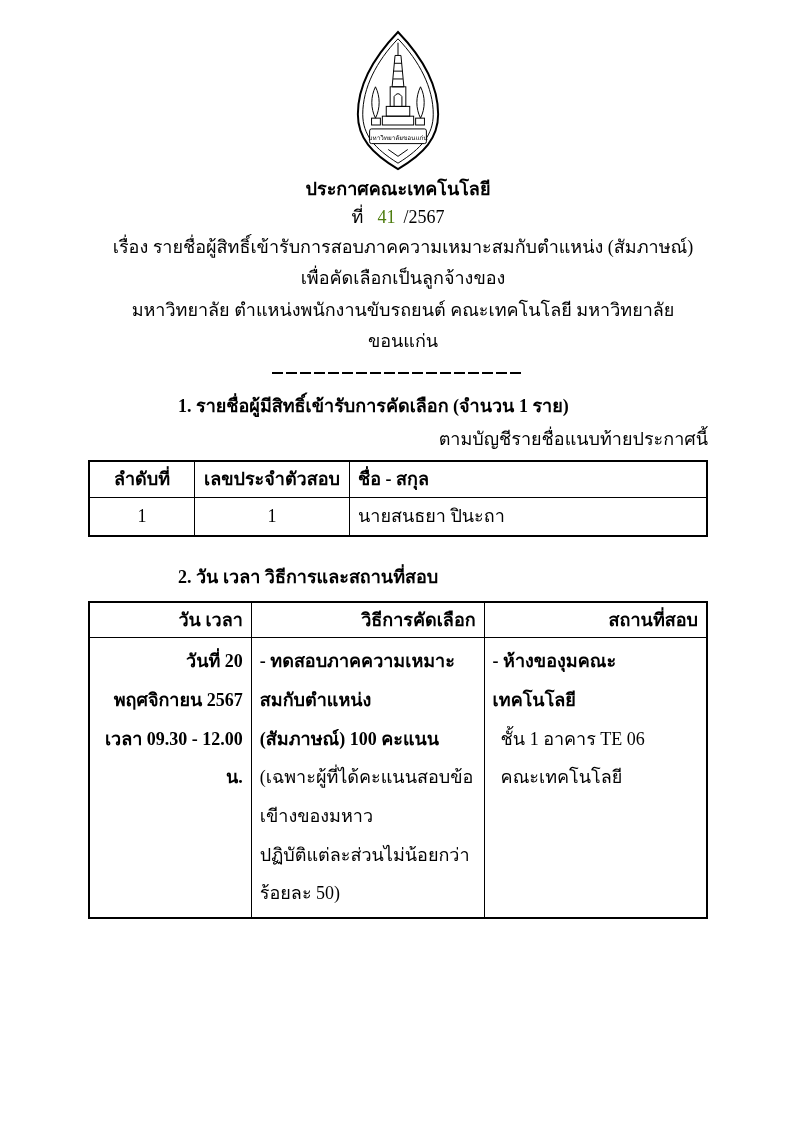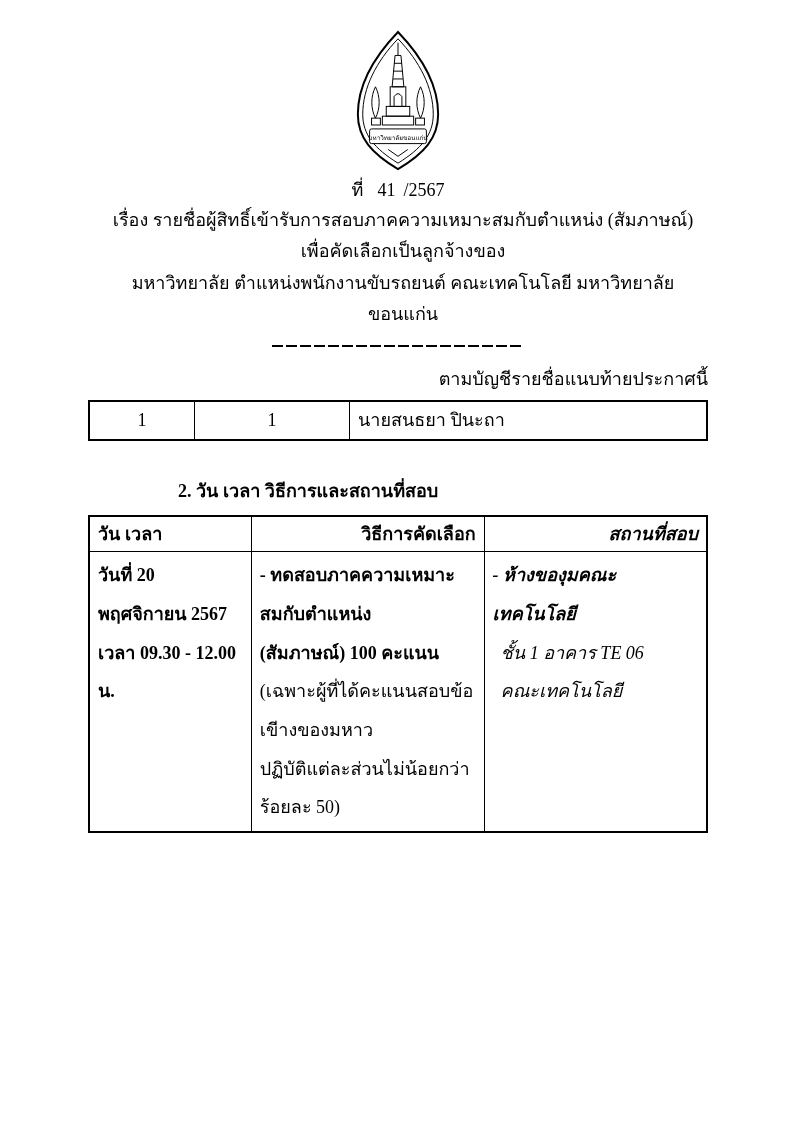--- a/index.html
+++ b/index.html
@@ -4,21 +4,21 @@
 <style>
   html,body{margin:0;padding:0;background:#fff;}
   body{
     width:794px;height:1123px;overflow:hidden;color:#000;
     font-family:"Liberation Serif","DejaVu Sans",serif;
     font-size:18px;line-height:1.85;
   }
   .page{box-sizing:border-box;width:794px;height:1123px;padding:30px 86px 10px 88px;}
   .center{text-align:center;}
   .b{font-weight:bold;}
-  .blue{color:#000000;margin-top:36px;}
+  .blue{color:#4d7c0f;margin-top:36px;}
   
   .logo-wrap{width:100%;text-align:center;line-height:0;margin-bottom:4px;}
   .logo-wrap svg{display:inline-block;}
   
   .title{line-height:1.5;}
   .number-line{line-height:1.6;}
   .number-line .sp{display:inline-block;width:14px;}
   .subject{line-height:1.75;margin-left:10px;}
   .dashes{width:252px;height:2px;margin:14px auto 16px auto;
     background:repeating-linear-gradient(90deg,#000 0 11px,transparent 11px 14px);}
@@ -30,25 +30,25 @@
   
   table{border-collapse:collapse;border:2px solid #000;width:620px;table-layout:fixed;}
   th,td{border:1px solid #000;padding:2px 8px;}
   th{font-weight:bold;text-align:right;line-height:1.7;}
   .t1{margin-top:4px;}
   .t1 .c-no{width:88px;text-align:center;}
   .t1 .c-id{width:138px;text-align:center;}
   .t1 .c-name{text-align:left;}
   .t2{margin-top:6px;}
   .t2 td{vertical-align:top;line-height:2.15;padding:4px 8px;}
-  .t2 .c-dt{width:138px;text-align:left;}
+  .t2 .c-dt{width:138px;text-align:right;}
   .t2 .c-method{width:206px;}
-  .t2 .c-place{width:196px;font-style:italic;}
+  .t2 .c-place{width:196px;}
   .t2 .c-place .ind{padding-left:8px;}
-  .gap-lg{margin-top:34px;}
+  .gap-lg{margin-top:24px;}
 </style>
 </head>
 <body>
 
 <div class="page">
 
   <div class="logo-wrap">
     <svg width="98" height="142" viewBox="0 0 100 145">
       <g fill="none" stroke="#000" stroke-width="2">
         <path d="M50,2 C25,28 9,57 9,86 C9,110 23,126 50,142 C77,126 91,110 91,86 C91,57 75,28 50,2 Z"></path>
@@ -73,33 +73,40 @@
         <rect x="23" y="90" width="9" height="7"></rect>
         <rect x="68" y="90" width="9" height="7"></rect>
 
         <rect x="21" y="101" width="58" height="15" rx="2" fill="#fff"></rect>
         <path d="M40,122 L50,129 L60,122"></path>
       </g>
       <text x="50" y="112" text-anchor="middle" font-size="6.5" fill="#000" stroke="none">มหาวิทยาลัยขอนแก่น</text>
     </svg>
   </div>
 
+  <div class="center title b">ประกาศคณะเทคโนโลยี</div>
   <div class="center number-line">
     <span>ที่</span><span class="sp"></span><span class="blue">41</span><span class="sp" style="width:8px"></span><span>/2567</span>
   </div>
   <div class="center subject">เรื่อง รายชื่อผู้สิทธิ์เข้ารับการสอบภาคความเหมาะสมกับตำแหน่ง (สัมภาษณ์) เพื่อคัดเลือกเป็นลูกจ้างของ</div>
   <div class="center subject">มหาวิทยาลัย ตำแหน่งพนักงานขับรถยนต์ คณะเทคโนโลยี มหาวิทยาลัยขอนแก่น</div>
 
   <div class="dashes"></div>
 
 
+  <div class="sec-heading b">1.  รายชื่อผู้มีสิทธิ์เข้ารับการคัดเลือก (จำนวน 1 ราย)</div>
   <div class="sec-sub">ตามบัญชีรายชื่อแนบท้ายประกาศนี้</div>
 
   <table class="t1">
     <tbody>
+        <tr>
+      <th class="c-no">ลำดับที่</th>
+      <th class="c-id">เลขประจำตัวสอบ</th>
+      <th class="c-name">ชื่อ - สกุล</th>
+    </tr>
     <tr>
       <td class="c-no">1</td>
       <td class="c-id">1</td>
       <td class="c-name">นายสนธยา ปินะถา</td>
     </tr>
   </tbody>
     </table>
 
   <div class="sec-heading b gap-lg">2.  วัน เวลา วิธีการและสถานที่สอบ</div>
 

